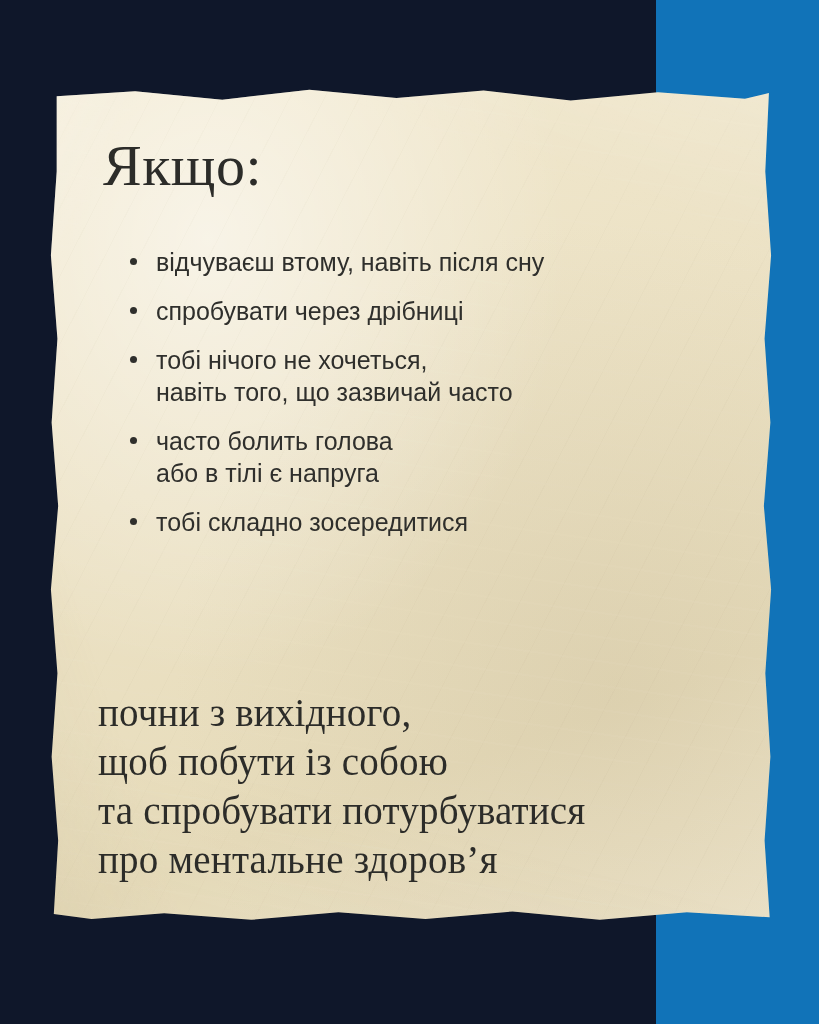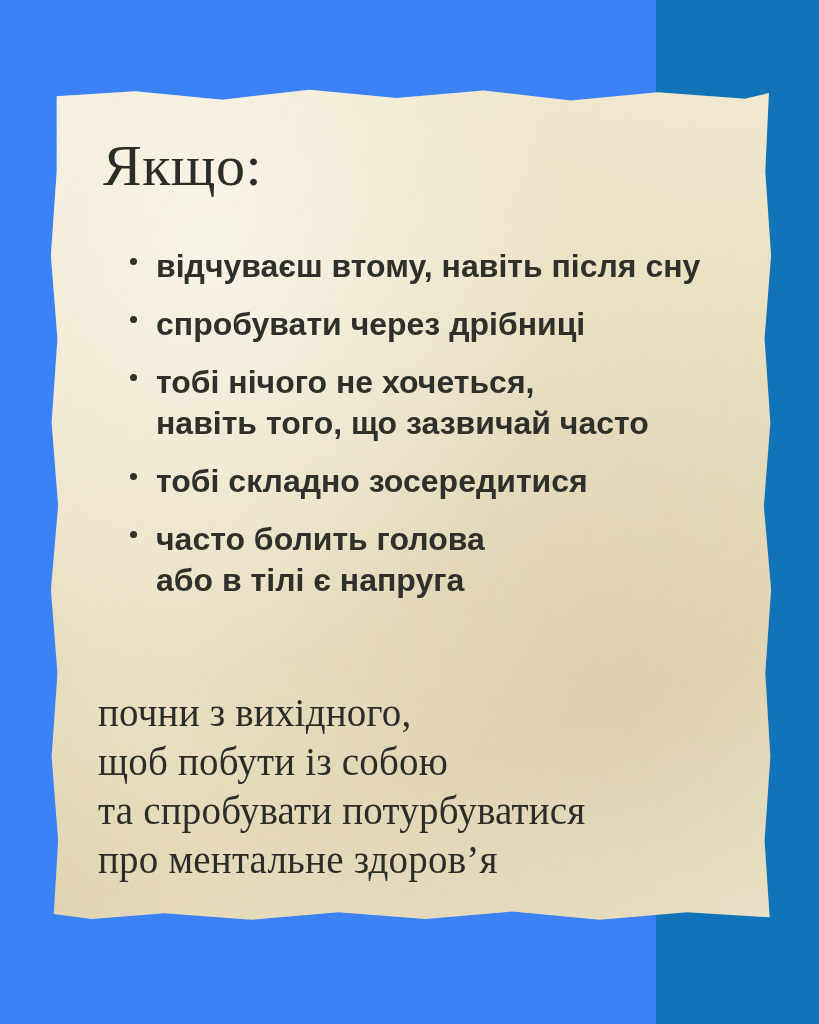--- a/index.html
+++ b/index.html
@@ -11,21 +11,21 @@
     height: 1024px;
     background: #1173b8;
     font-family: "Liberation Sans", sans-serif;
     overflow: hidden;
   }
 
   .canvas {
     position: relative;
     width: 656px;
     height: 1024px;
-    background: #3b82f6;
+    background: #0f172a;
   }
 
   
   .paper {
     position: absolute;
     left: 48px;
     top: 88px;
     width: 726px;
     height: 836px;
     background:
@@ -86,25 +86,24 @@
     margin: 0;
     padding: 0;
     list-style: none;
   }
 
   .symptom-item {
     position: relative;
     padding-left: 48px;
     margin-bottom: 17px;
     font-family: "Liberation Sans", sans-serif;
-    font-size: 32px;
+    font-size: 25px;
     line-height: 1.28;
     color: #2f2f2c;
     white-space: pre-line;
-    font-weight: bold;
   }
 
   .symptom-item::before {
     content: "";
     position: absolute;
     left: 22px;
     top: 12px;
     width: 7px;
     height: 7px;
     border-radius: 50%;
@@ -133,23 +132,23 @@
     <div class="texture"></div>
     <div class="content">
 
       <div class="heading">Якщо:</div>
 
       <ul class="symptom-list">
         <li class="symptom-item">відчуваєш втому, навіть після сну</li>
         <li class="symptom-item">спробувати через дрібниці</li>
         <li class="symptom-item">тобі нічого не хочеться,
 навіть того, що зазвичай часто</li>
-        <li class="symptom-item">тобі складно зосередитися</li>
         <li class="symptom-item">часто болить голова
 або в тілі є напруга</li>
+        <li class="symptom-item">тобі складно зосередитися</li>
       </ul>
 
       <div class="closing">почни з вихідного,
 щоб побути із собою
 та спробувати потурбуватися
 про ментальне здоров’я</div>
 
     </div>
   </div>
 </div>

